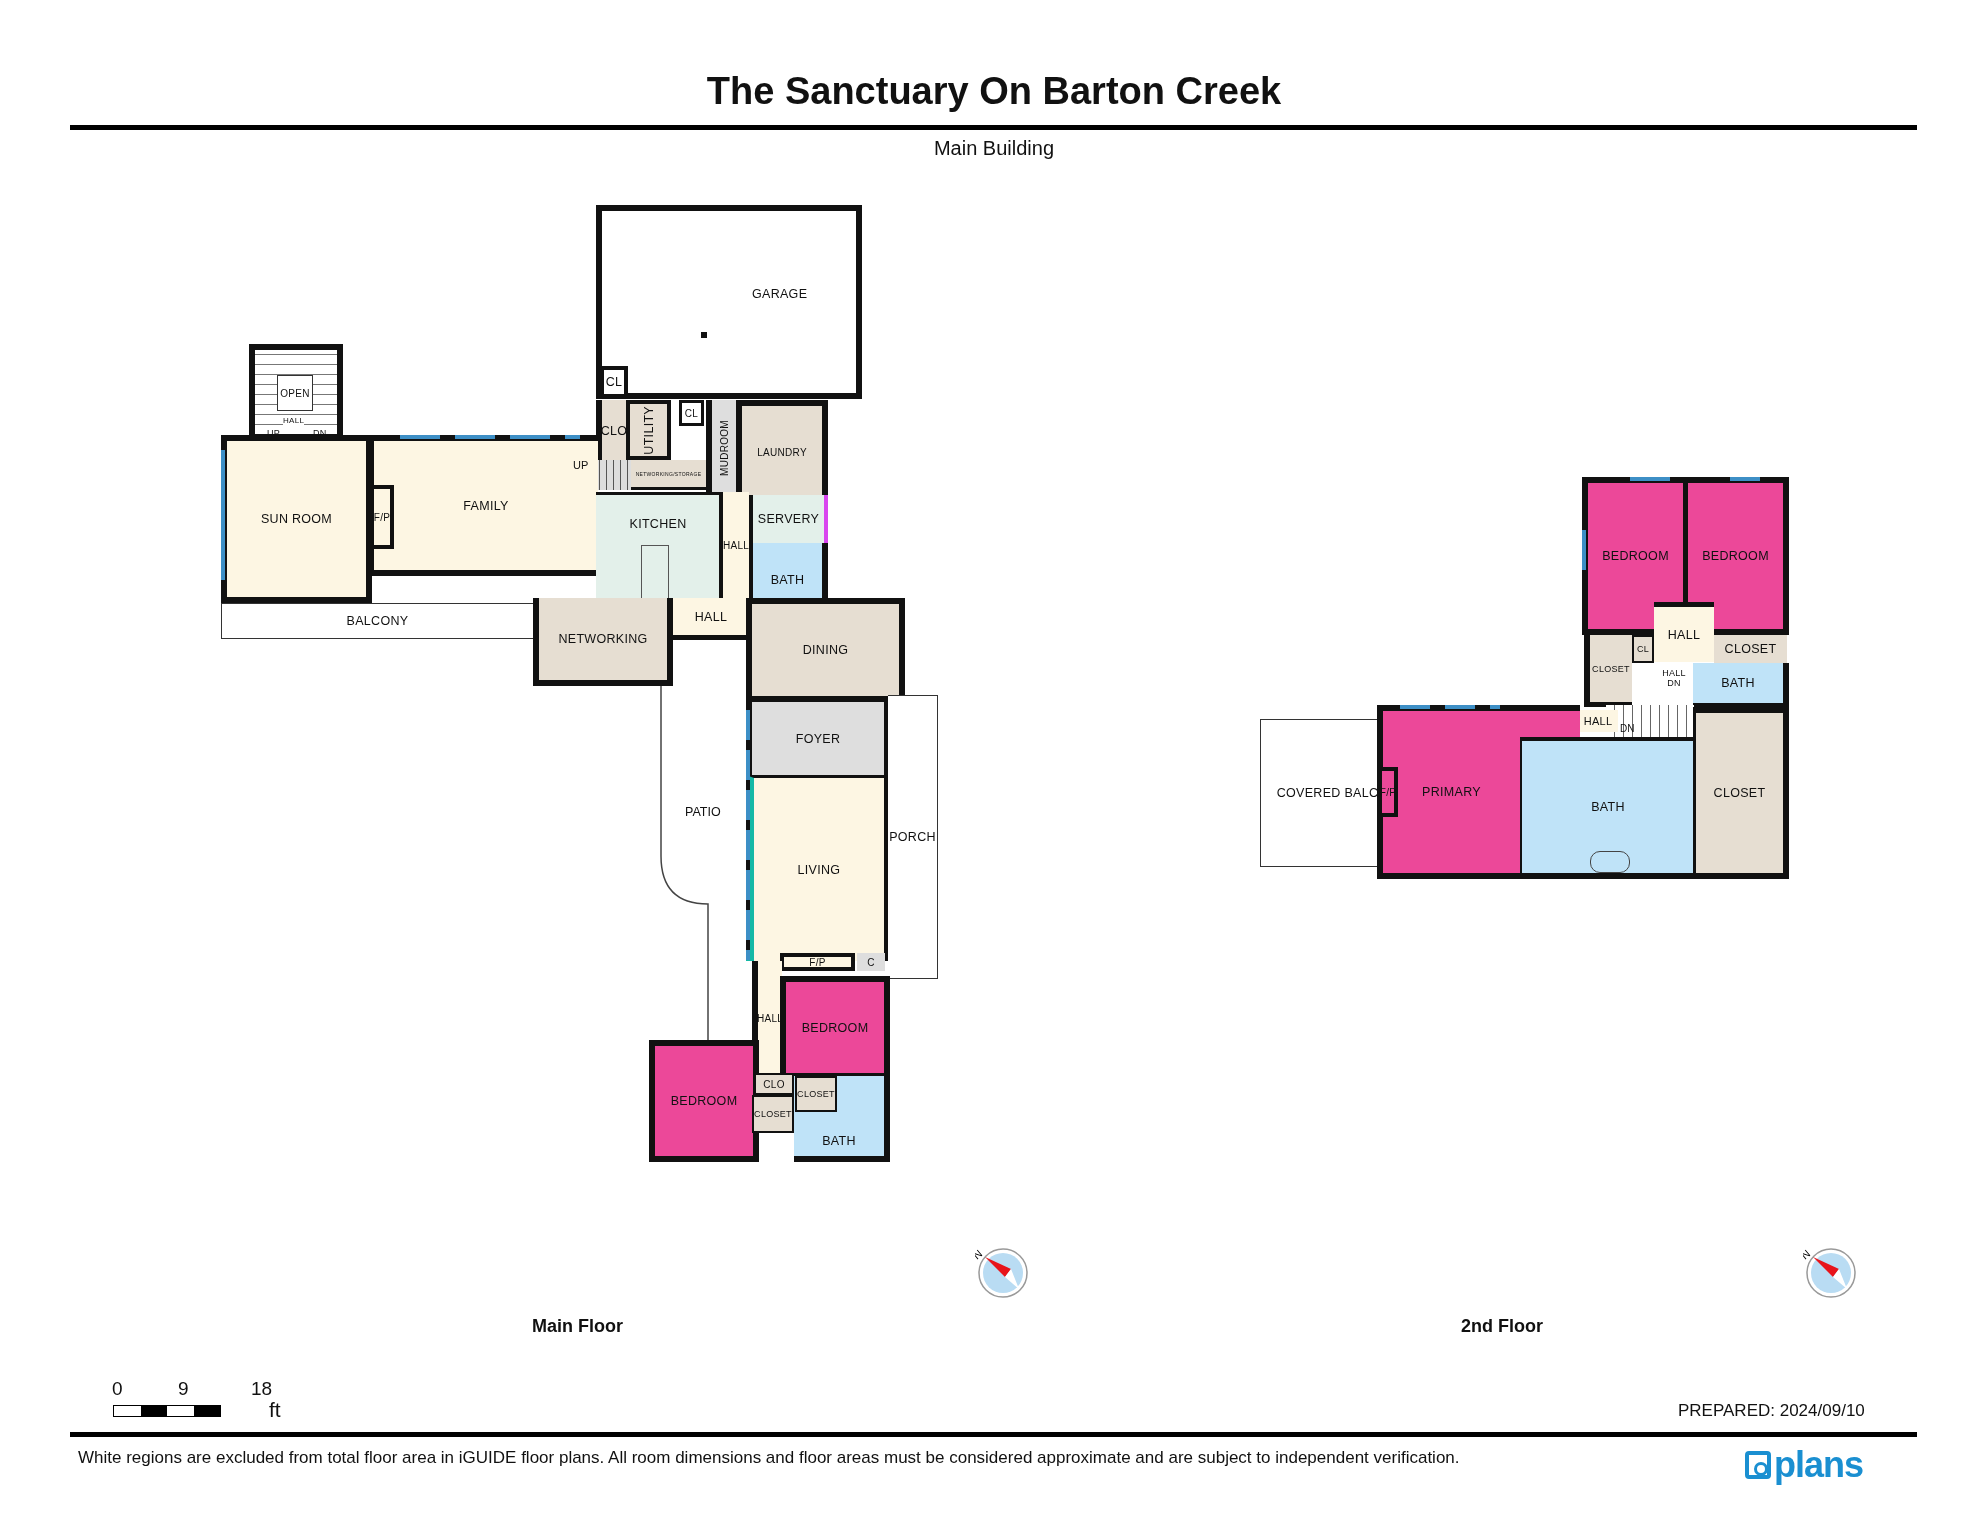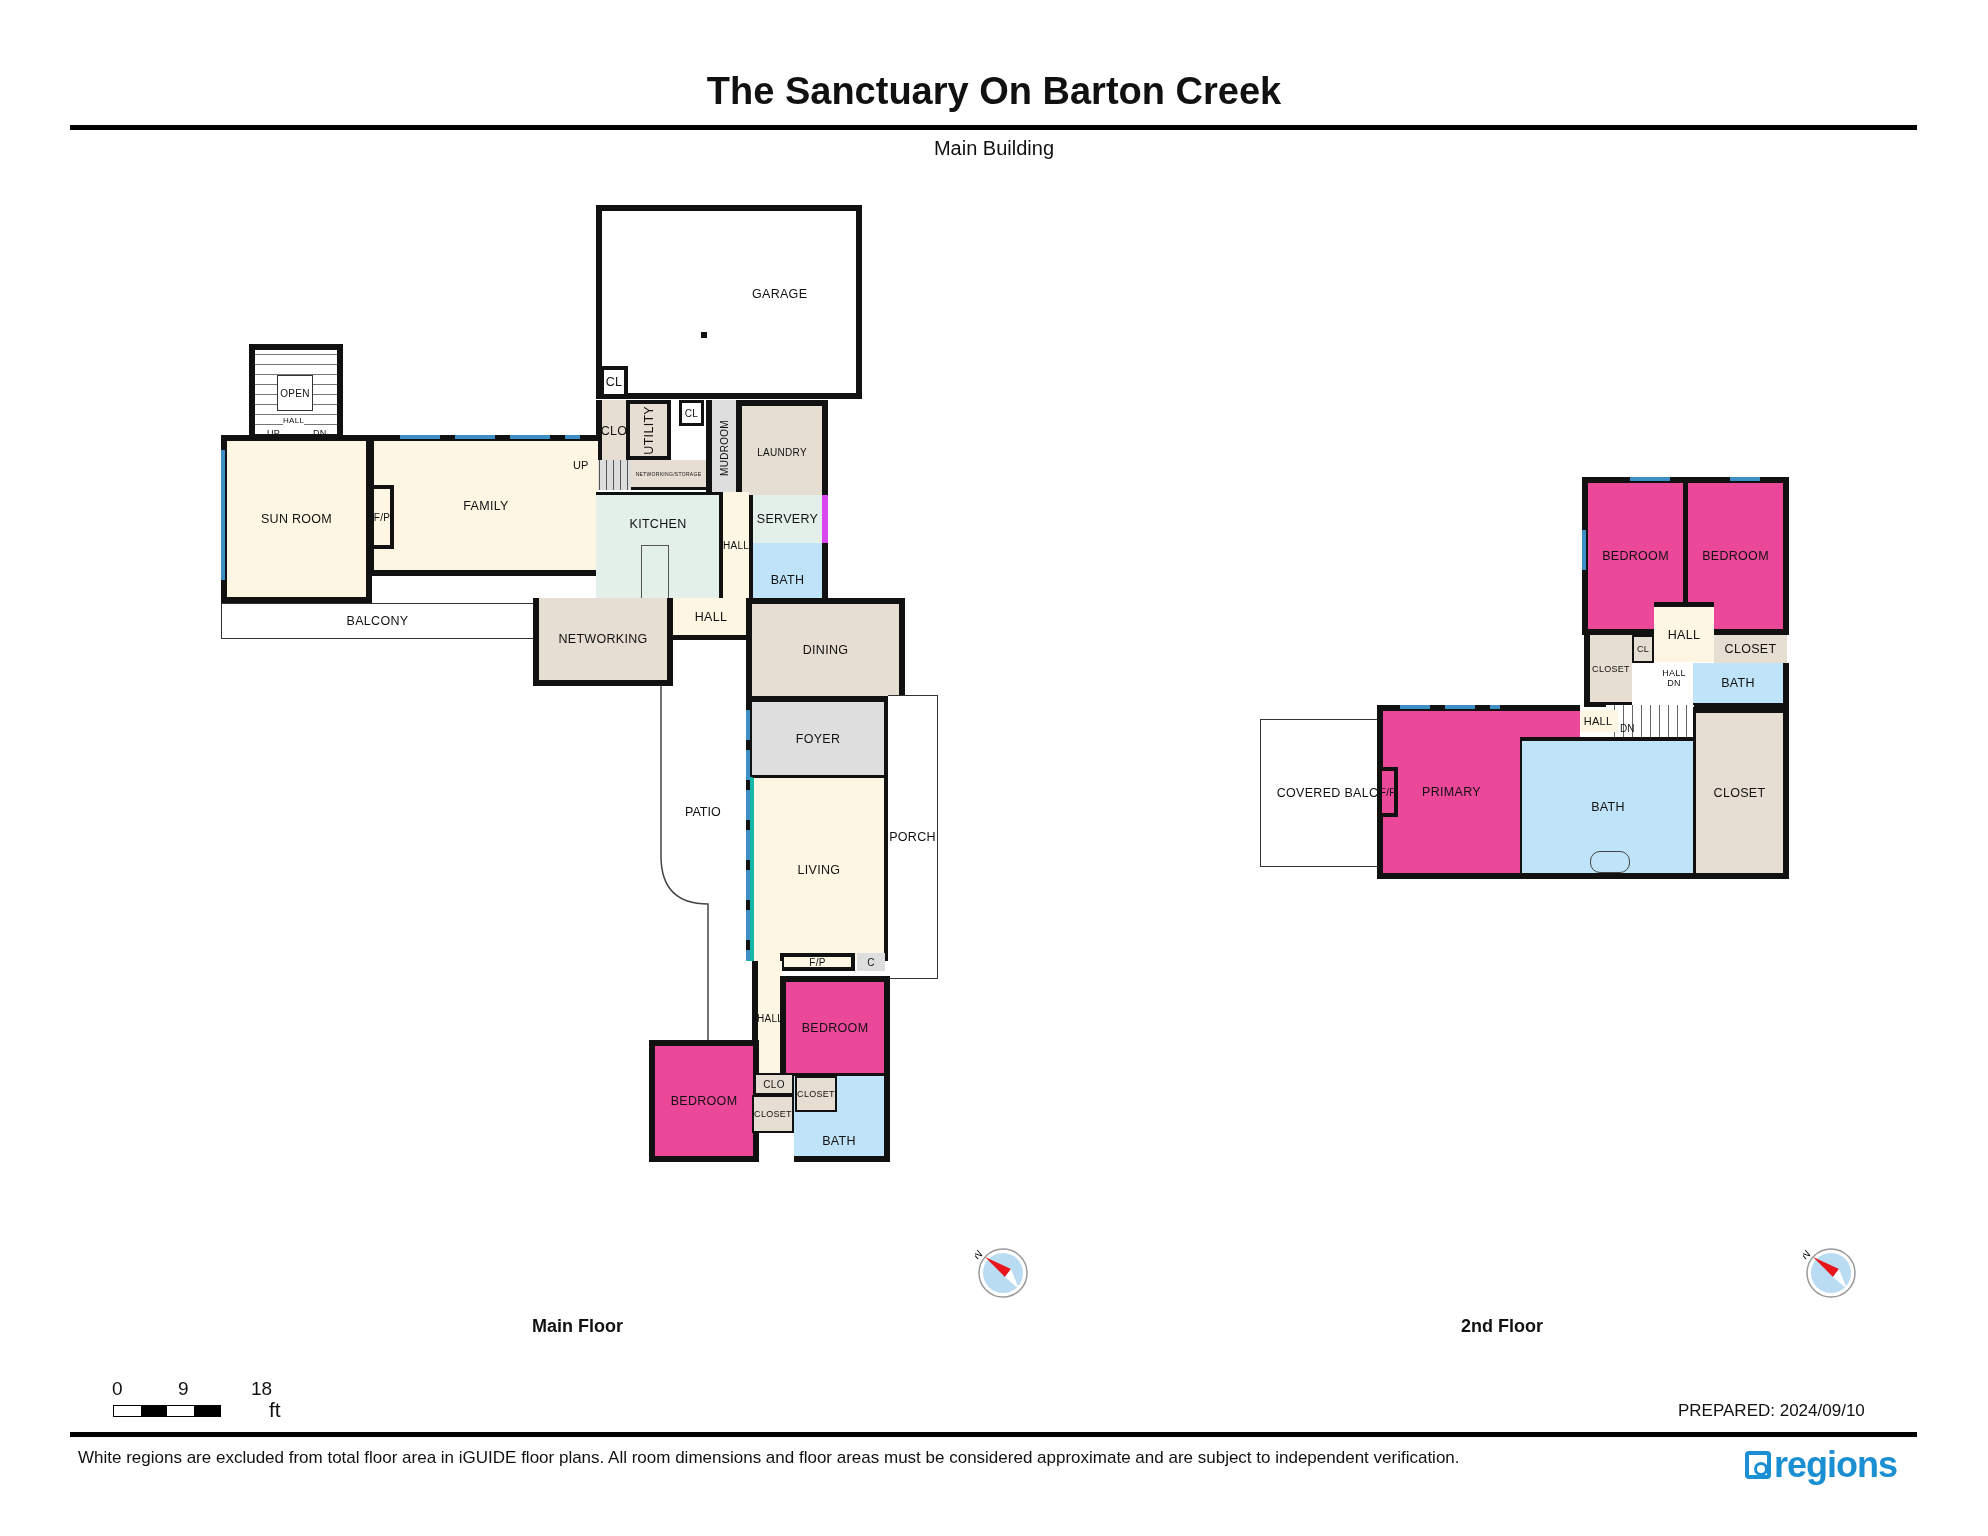--- a/index.html
+++ b/index.html
@@ -90,21 +90,21 @@
   <span class="abs" style="left:573px;top:459px;font-size:11px;">UP</span>
   <div class="win" style="left:400px;top:435px;width:180px;height:4px;background:repeating-linear-gradient(90deg,#3d8fc6 0,#3d8fc6 40px,#111 40px,#111 55px);"></div>
 
   <div class="room mint" style="left:596px;top:492px;width:124px;height:106px;border-top:3px solid #111;">
       <span style="position:absolute;top:22px;">KITCHEN</span>
     <div style="position:absolute;left:45px;top:50px;width:26px;height:56px;border:1.5px solid #555;"></div>
   </div>
   <div class="room cream" style="left:719px;top:492px;width:30px;height:106px;border-left:4px solid #111;">
       <span style="font-size:10px;">HALL</span>
     </div>
-  <div class="room mint" style="left:749px;top:495px;width:79px;height:48px;border-right:6px solid #d946ef;border-left:4px solid #111;">
+  <div class="room mint" style="left:749px;top:495px;width:79px;height:48px;border-right:4px solid #d946ef;border-left:4px solid #111;">
       <span>SERVERY</span>
     </div>
   <div class="room blue" style="left:749px;top:543px;width:79px;height:55px;border-right:6px solid #111;border-left:4px solid #111;">
       <span style="margin-top:18px;">BATH</span>
     </div>
 
   <div class="room thin white" style="left:221px;top:603px;width:313px;height:36px;">
       <span>BALCONY</span>
     </div>
 
@@ -261,14 +261,14 @@
   <span class="abs" style="left:157px;top:20px;font-size:21px;">ft</span>
 </div>
 
 <div class="prepared">PREPARED: 2024/09/10</div>
 <div class="rule" style="top:1432px;"></div>
 <div class="footer-text">White regions are excluded from total floor area in iGUIDE floor plans. All room dimensions and floor areas must be considered approximate and are subject to independent verification.</div>
 <div class="logo">
   <span style="display:inline-block;width:26px;height:28px;border:4px solid #1a8fd1;border-radius:4px;box-sizing:border-box;position:relative;margin-right:3px;">
     <span style="position:absolute;left:5px;top:7px;width:8px;height:8px;border:3px solid #1a8fd1;border-radius:50%;"></span>
   </span>
-  <span>regions</span>
+  <span>plans</span>
 </div>
 
 </body></html>

